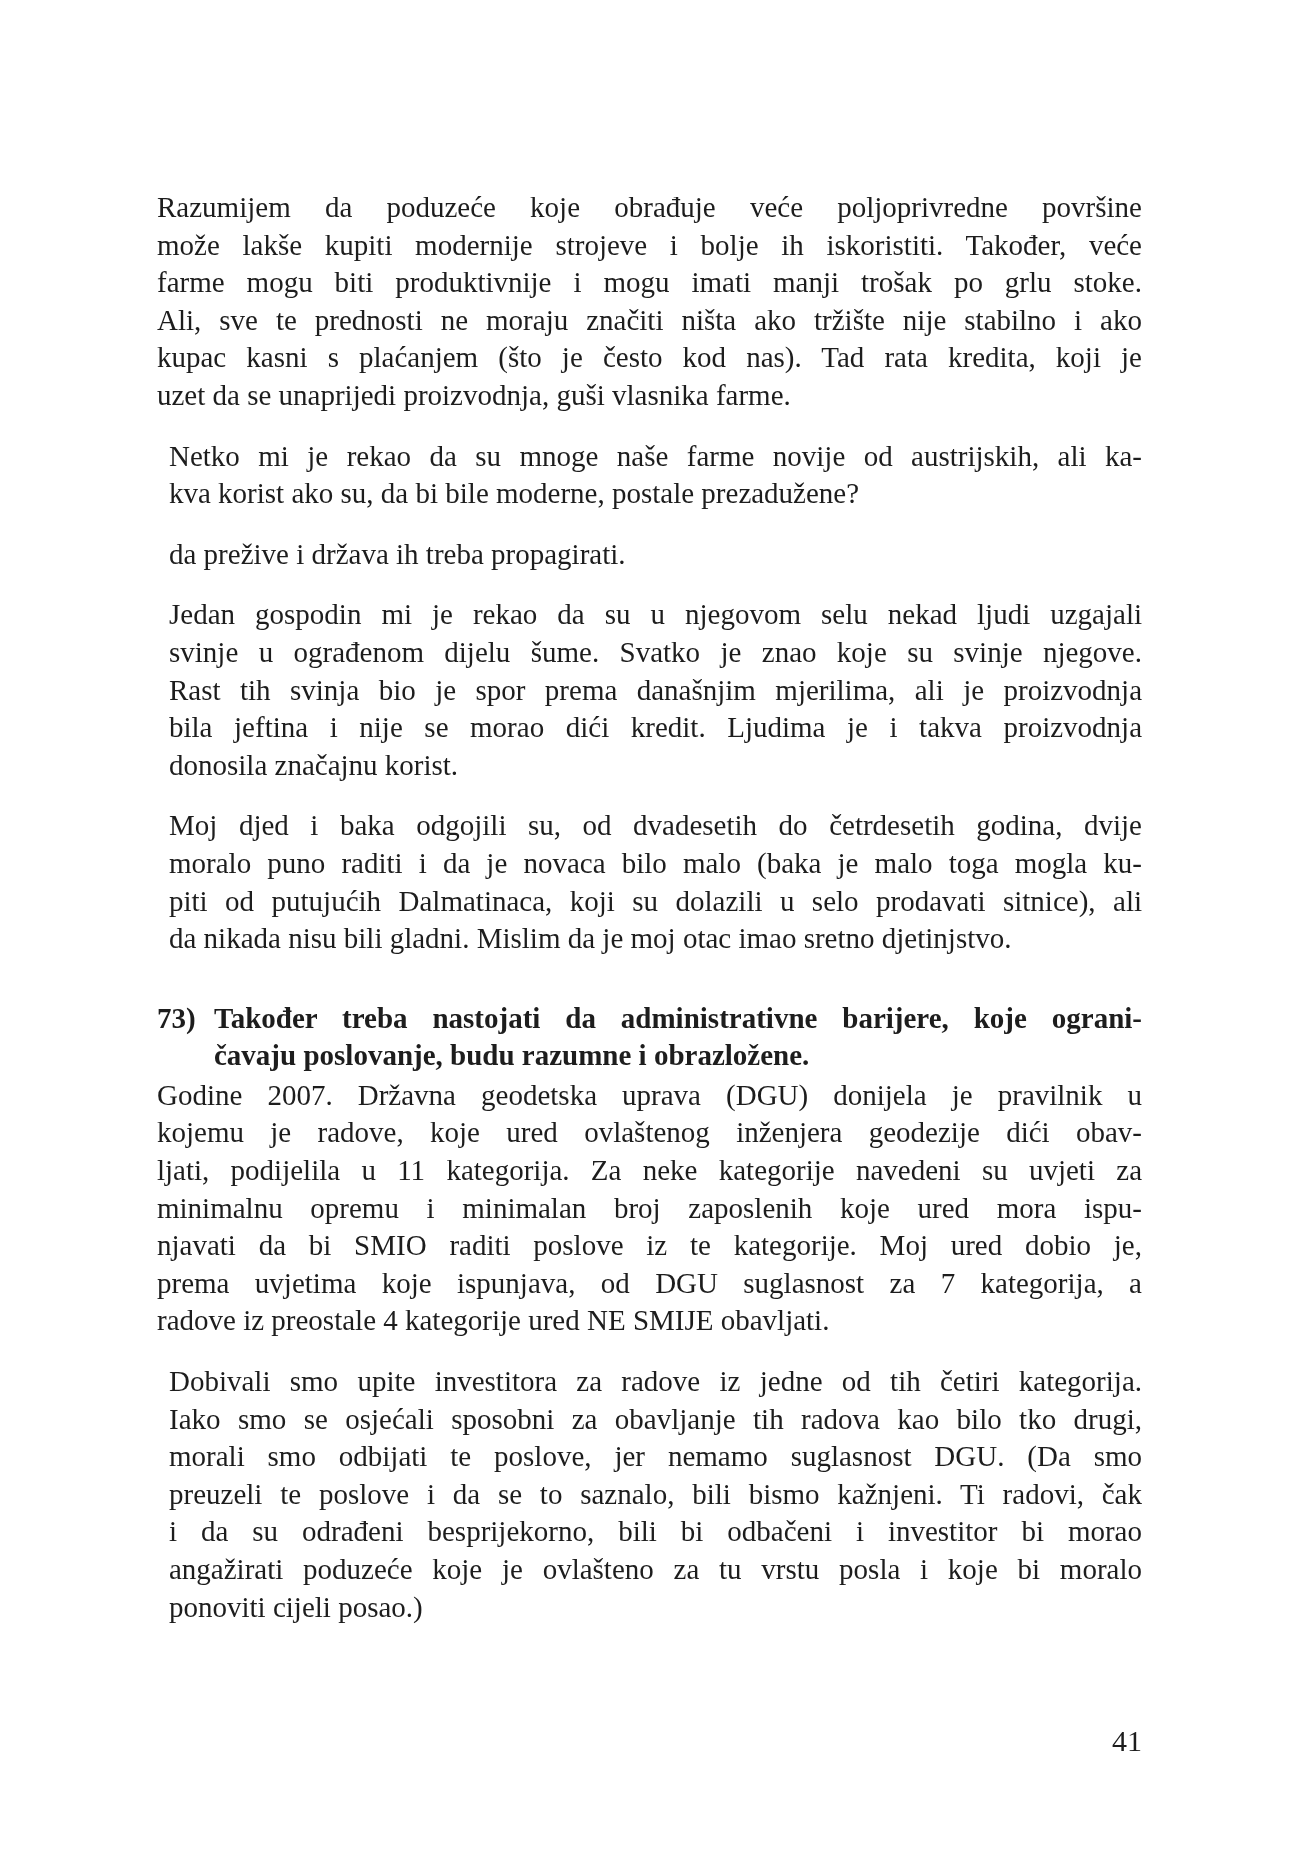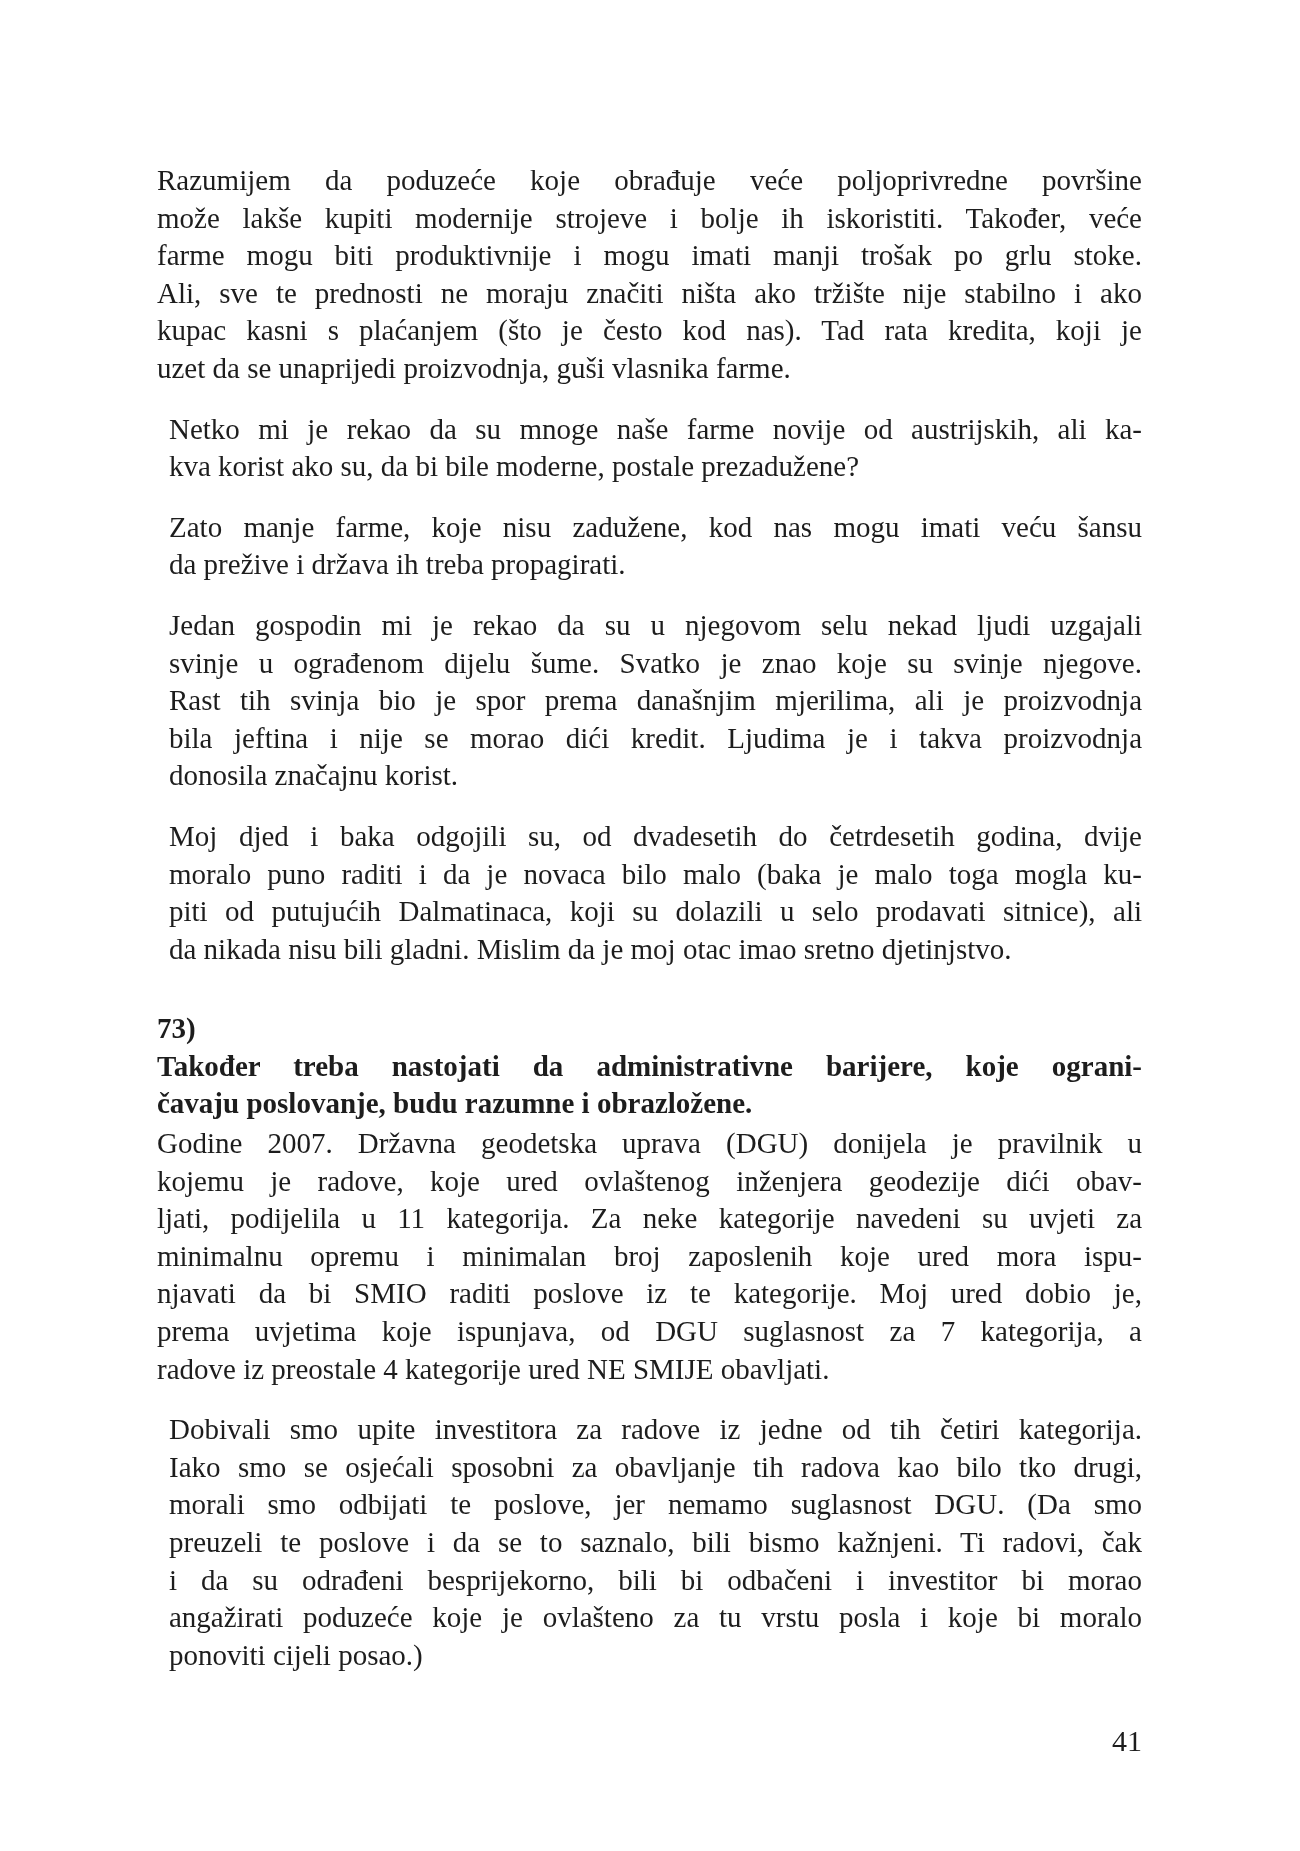--- a/index.html
+++ b/index.html
@@ -8,21 +8,21 @@
     height: 1851px;
     background: #ffffff;
     position: relative;
     overflow: hidden;
     font-family: "Liberation Serif", "DejaVu Serif", serif;
     color: #1d1d1d;
   }
   .text-block {
     position: absolute;
     left: 157px;
-    top: 162px;
+    top: 189px;
     width: 985px;
   }
   .para, .heading {
     font-size: 29px;
     line-height: 37.6px;
   }
   .m-para    { margin-top: 23px; margin-left: 12px; }
   .m-heading { margin-top: 42px; }
   .m-tight   { margin-top: 2px;  }
   .line {
@@ -31,21 +31,20 @@
   }
   .jl {
     text-align: justify;
     text-align-last: justify;
     -moz-text-align-last: justify;
     text-justify: inter-word;
   }
   .heading {
     display: flex;
     font-weight: bold;
-    flex-direction: column;
   }
   .h-num {
     width: 57px;
     flex-shrink: 0;
   }
   .h-text { flex: 1; }
   .page-number {
     position: absolute;
     top: 1722px;
     right: 158px;
@@ -66,21 +65,20 @@
     <div class="line jl">kupac kasni s plaćanjem (što je često kod nas). Tad rata kredita, koji je</div>
     <div class="line">uzet da se unaprijedi proizvodnja, guši vlasnika farme.</div>
   </div>
 
   <div class="para m-para">
     <div class="line jl">Netko mi je rekao da su mnoge naše farme novije od austrijskih, ali ka-</div>
     <div class="line">kva korist ako su, da bi bile moderne, postale prezadužene?</div>
   </div>
 
   <div class="para m-para">
-    <div class="line jl">Zato manje farme, koje nisu zadužene, kod nas mogu imati veću šansu</div>
     <div class="line">da prežive i država ih treba propagirati.</div>
   </div>
 
   <div class="para m-para">
     <div class="line jl">Jedan gospodin mi je rekao da su u njegovom selu nekad ljudi uzgajali</div>
     <div class="line jl">svinje u ograđenom dijelu šume. Svatko je znao koje su svinje njegove.</div>
     <div class="line jl">Rast tih svinja bio je spor prema današnjim mjerilima, ali je proizvodnja</div>
     <div class="line jl">bila jeftina i nije se morao dići kredit. Ljudima je i takva proizvodnja</div>
     <div class="line">donosila značajnu korist.</div>
   </div>

